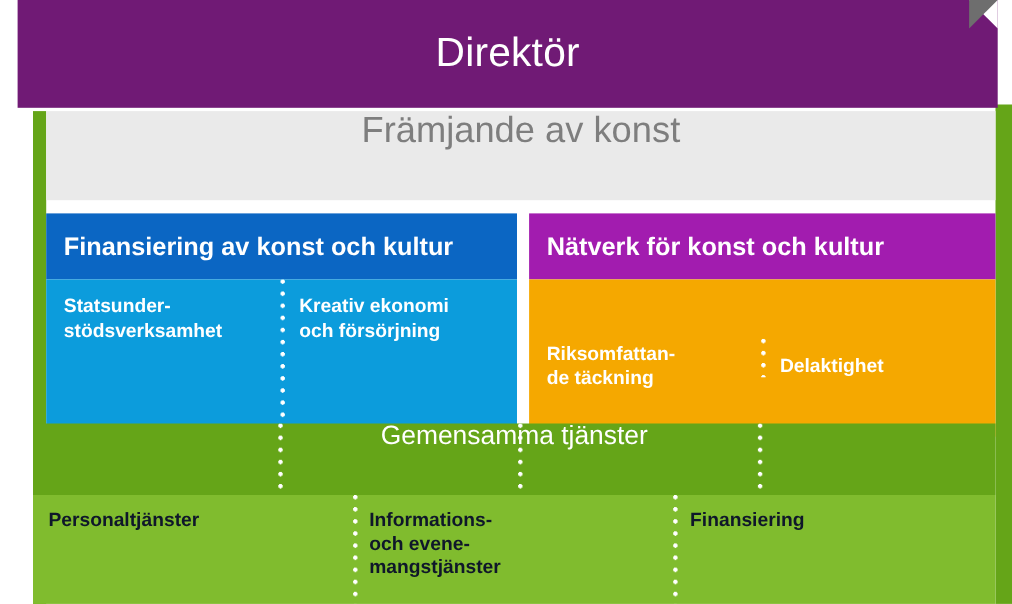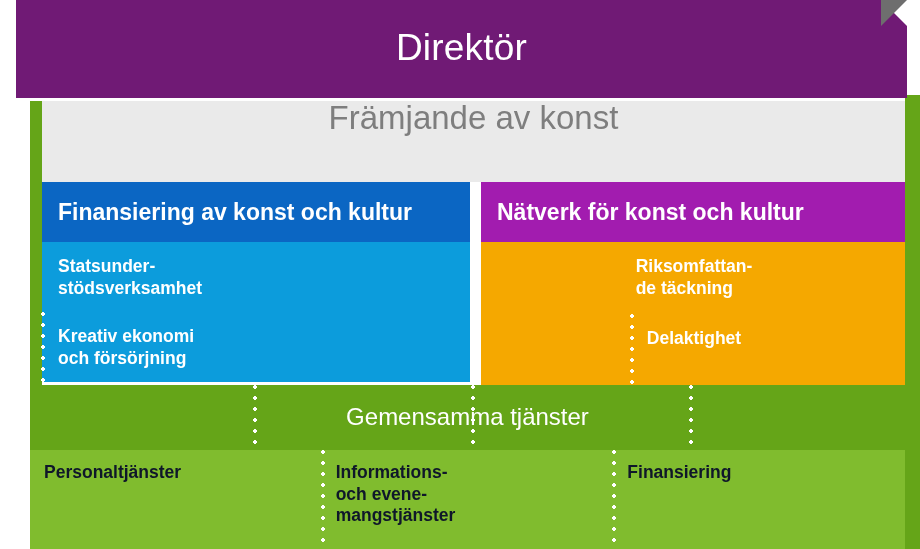--- a/index.html
+++ b/index.html
@@ -95,21 +95,21 @@
     color: #7E7E7E;
     font-size: 33px;
     font-weight: 400;
     line-height: 1;
     padding-bottom: 2px;
   }
 
   
   .division {
     position: absolute;
-    top: 182px;
+    top: 194px;
   }
   .division.blue  { left: 42px;  width: 428px; }
   .division.orange{ left: 481px; width: 424px; }
 
   .division-header {
     height: 60px;
     display: flex;
     align-items: center;
     padding-left: 16px;
     box-sizing: border-box;
@@ -119,21 +119,20 @@
 
   .division-header-label {
     color: #ffffff;
     font-size: 23px;
     font-weight: bold;
     line-height: 1;
   }
 
   .division-body {
     display: flex;
-    flex-direction: column;
   }
   .division.blue .division-body   { background: #0C9CDC; height: 140px; }
   .division.orange .division-body { background: #F5A800; height: 143px; align-items: center; }
 
   .unit {
     flex: 1 1 0;
     box-sizing: border-box;
     padding: 14px 14px 0 16px;
     position: relative;
   }
@@ -160,21 +159,20 @@
 
   
   .shared-band {
     position: absolute;
     left: 30px;
     top: 385px;
     width: 875px;
     height: 65px;
     background: #65A518;
     display: flex;
-    align-items: center;
     justify-content: center;
   }
   .shared-label {
     color: #ffffff;
     font-size: 24px;
     font-weight: 400;
     line-height: 1;
     padding-bottom: 2px;
   }
 

